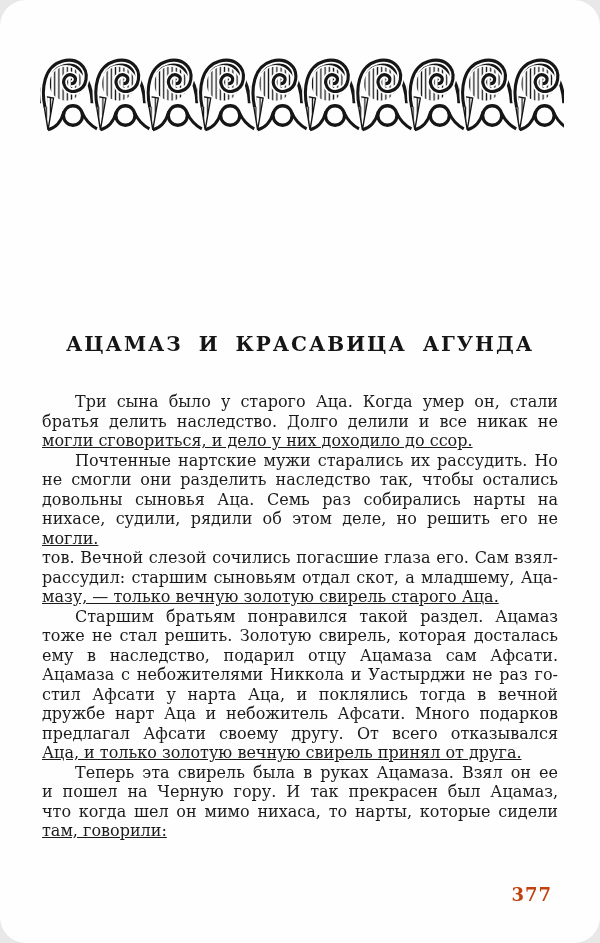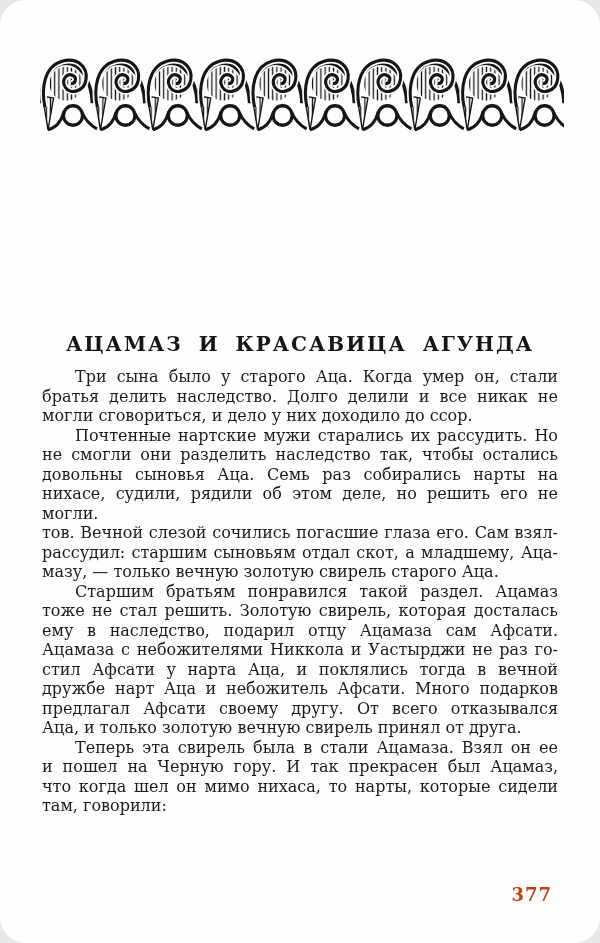--- a/index.html
+++ b/index.html
@@ -22,33 +22,33 @@
     margin:0;
     text-align:center;
     font-family:"DejaVu Serif", serif;
     font-size:20px;
     font-weight:bold;
     letter-spacing:2px;
     word-spacing:7px;
     color:#161616;
   }
   .body-text{
-    position:absolute;left:42px;top:367px;width:516px;
+    position:absolute;left:42px;top:392px;width:516px;
     font-size:16px;
   }
   .line{
     height:19.5px;
     line-height:19.5px;
     text-align:justify;
     text-align-last:justify;
     white-space:normal;
     overflow:hidden;
   }
   .l-first{text-indent:33px;}
-  .l-last{text-align-last:left;}
+  .l-last{text-align-last:left;text-decoration:underline;}
   .page-number{
     position:absolute;left:42px;top:884px;width:510px;
     text-align:right;
     font-size:18px;
     font-weight:bold;
     letter-spacing:1px;
     color:#c2410c;
   }
 </style>
 </head>
@@ -129,21 +129,21 @@
       <div class="line">Ацамаза с небожителями Никкола и Уастырджи не раз го-</div>
 
       <div class="line">стил Афсати у нарта Аца, и поклялись тогда в вечной</div>
 
       <div class="line">дружбе нарт Аца и небожитель Афсати. Много подарков</div>
 
       <div class="line">предлагал Афсати своему другу. От всего отказывался</div>
 
       <div class="line l-last">Аца, и только золотую вечную свирель принял от друга.</div>
 
-      <div class="line l-first">Теперь эта свирель была в стали Ацамаза. Взял он ее</div>
+      <div class="line l-first">Теперь эта свирель была в руках Ацамаза. Взял он ее</div>
 
       <div class="line">и пошел на Черную гору. И так прекрасен был Ацамаз,</div>
 
       <div class="line">что когда шел он мимо нихаса, то нарты, которые сидели</div>
 
       <div class="line l-last">там, говорили:</div>
     </div>
 
   <div class="page-number">377</div>
 

